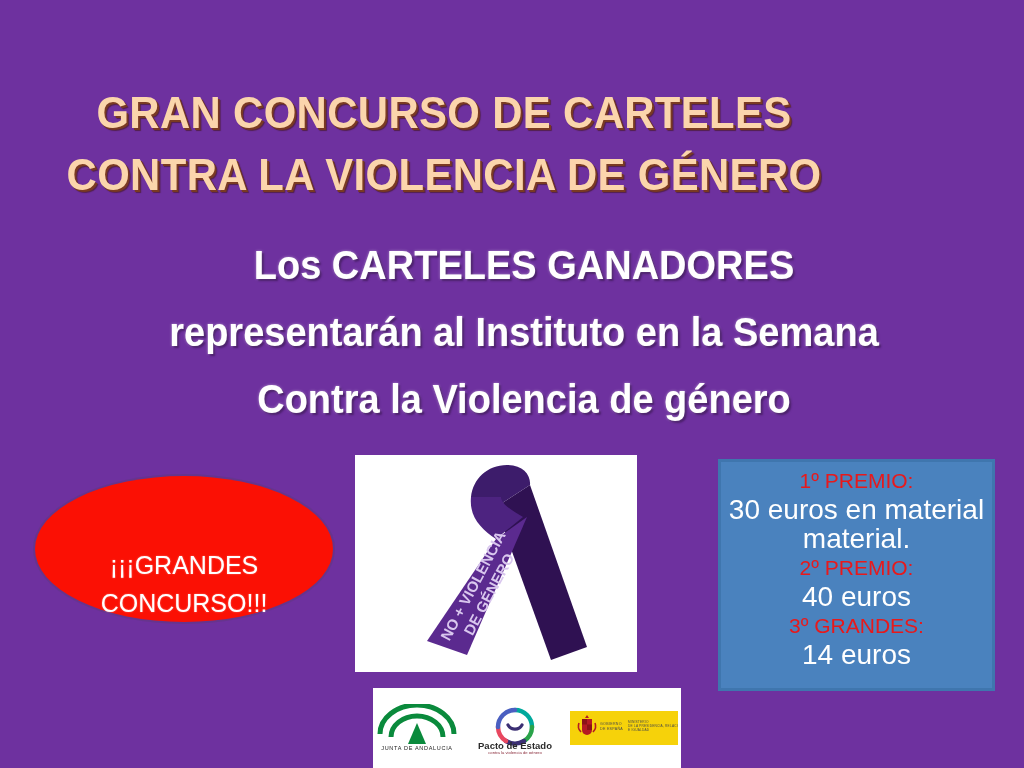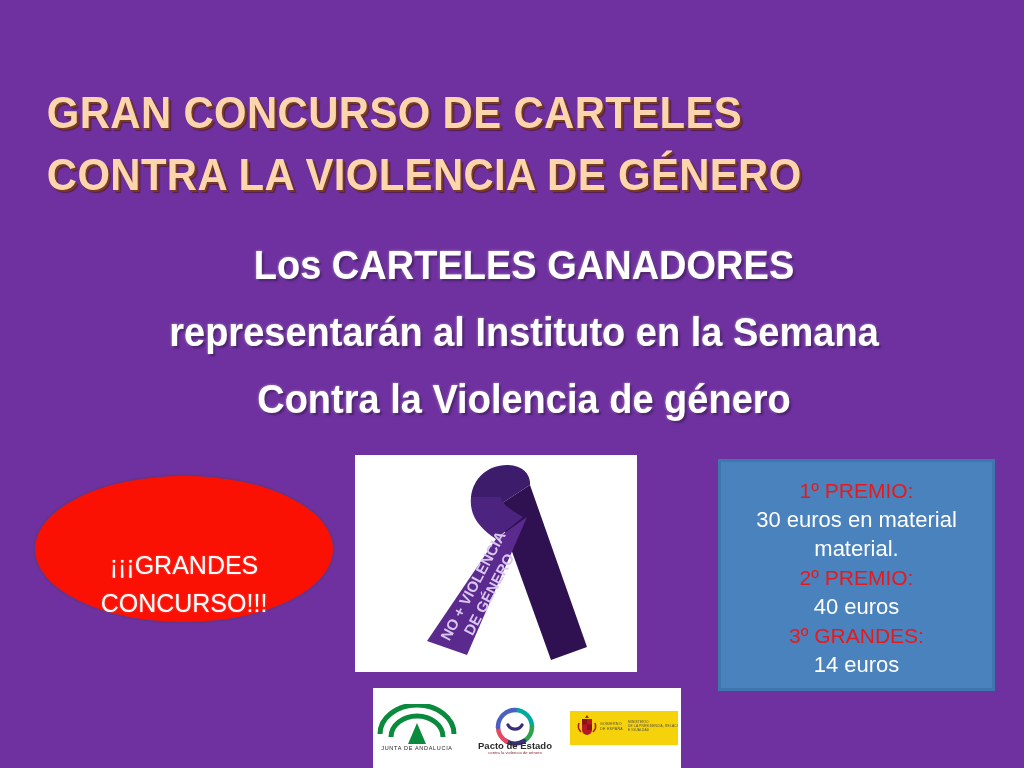--- a/index.html
+++ b/index.html
@@ -14,23 +14,24 @@
     height: 768px;
     background: #6e319f;
     overflow: hidden;
     font-family: "Liberation Sans", sans-serif;
     user-select: none;
   }
 
   
   .headline {
     position: absolute;
-    left: 16px;
+    left: 4px;
     top: 82px;
     width: 880px;
+    text-align: center;
   }
   .headline .line {
     font-family: "Liberation Sans Narrow", "Liberation Sans", sans-serif;
     font-weight: bold;
     font-size: 45px;
     letter-spacing: 0.4px;
     line-height: 62px;
     color: #fbd5ac;
     transform: scaleX(0.93);
     text-shadow:
@@ -99,31 +100,31 @@
   .prizes-box {
     position: absolute;
     left: 718px;
     top: 459px;
     width: 277px;
     height: 232px;
     background: #4a82be;
     border: 3px solid #3f76ae;
     box-sizing: border-box;
     text-align: center;
-    padding-top: 14px;
+    padding-top: 4px;
   }
   .prizes-box .p-head {
     color: #e8191b;
     font-size: 21px;
     line-height: 29px;
     font-weight: normal;
   }
   .prizes-box .p-val {
     color: #ffffff;
-    font-size: 22px;
+    font-size: 28px;
     line-height: 29px;
     font-weight: normal;
   }
 
   
   .logos-strip {
     position: absolute;
     left: 373px;
     top: 688px;
     width: 308px;

